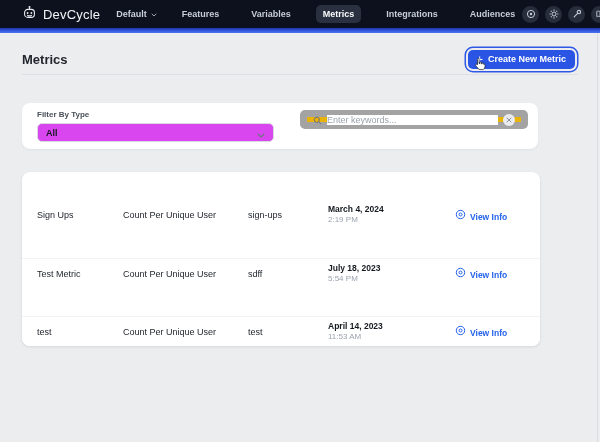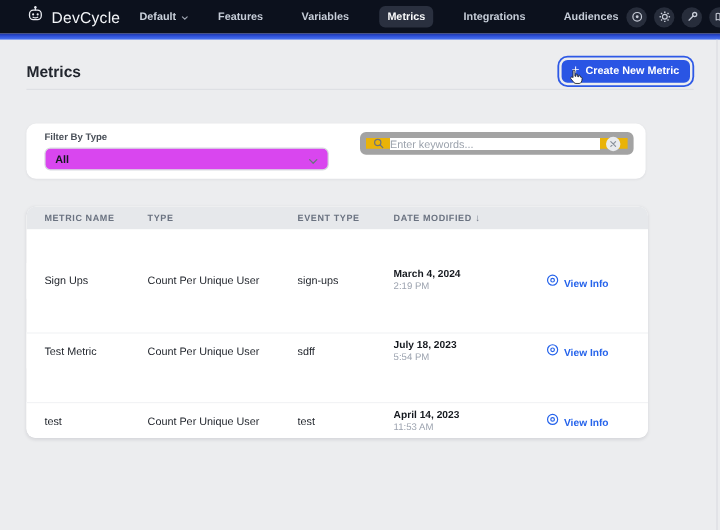--- a/index.html
+++ b/index.html
@@ -74,21 +74,21 @@
   .field-label { font-size:8px; font-weight:600; color:#4A5059; margin-bottom:4px; }
   .select-box {
     width:237px; height:19px; background:#d946ef;
     border:1px solid #D7DADF; border-radius:5px;
     display:flex; align-items:center; justify-content:space-between;
     padding:0 8px; cursor:pointer;
   }
   .select-value { font-size:9px; font-weight:600; color:#15191F; }
   .search-box {
     width:228px; height:19px; background:#eab308;
-    border:5px solid #a3a3a3; border-radius:5px;
+    border:7px solid #a3a3a3; border-radius:5px;
     display:flex; align-items:center; gap:5px; padding:0 6px;
   }
   .search-input {
     border:none; outline:none; flex:1; min-width:0;
     font-family:"Liberation Sans", sans-serif; font-size:9px; color:#30343B;
   }
   .search-input::placeholder { color:#9BA2AC; }
   .clear-btn {
     width:12px; height:12px; border-radius:50%; background:#E9EBEE;
     border:none; cursor:pointer; display:flex; align-items:center; justify-content:center;
@@ -239,30 +239,20 @@
       <button class="clear-btn">
         <svg width="6" height="6" viewBox="0 0 6 6">
             <path d="M1 1 L5 5 M5 1 L1 5" stroke="#8B929C" stroke-width="1" stroke-linecap="round"></path>
           </svg>
       </button>
     </div>
   </div>
 </div>
 
 <div class="table-card">
-  <div class="t-head">
-    <div class="th">Metric Name</div>
-    <div class="th">Type</div>
-    <div class="th">Event Type</div>
-    <div class="th th-sort">
-      <span>Date Modified</span>
-      <span class="sort-glyph">↓</span>
-    </div>
-    <div class="th"></div>
-  </div>
 
   <div class="t-row">
     <div class="cell">Sign Ups</div>
     <div class="cell">Count Per Unique User</div>
     <div class="cell">sign-ups</div>
     <div class="cell cell-date">
       <div class="d">March 4, 2024</div>
       <div class="t">2:19 PM</div>
     </div>
     <a class="view-info">

